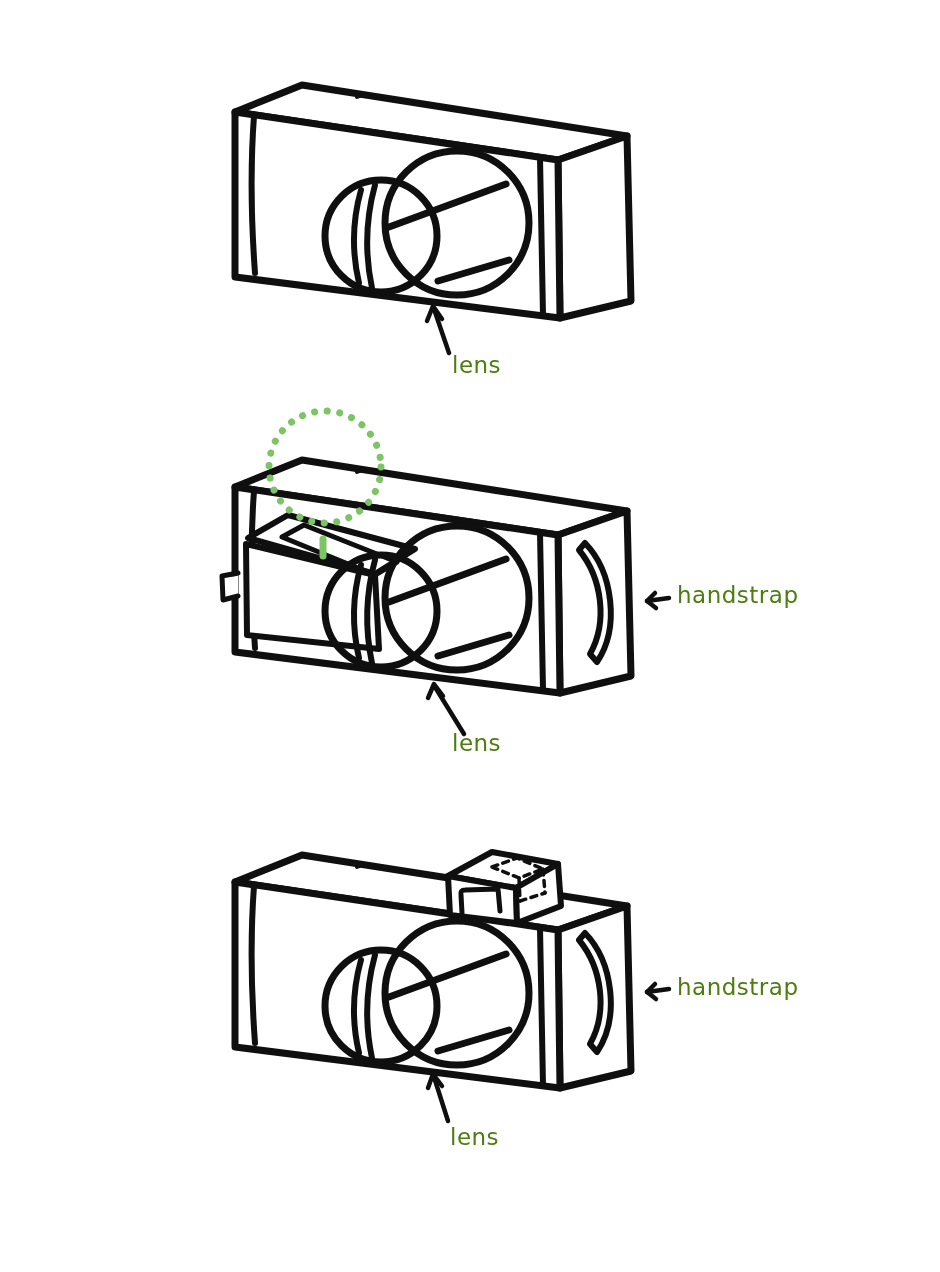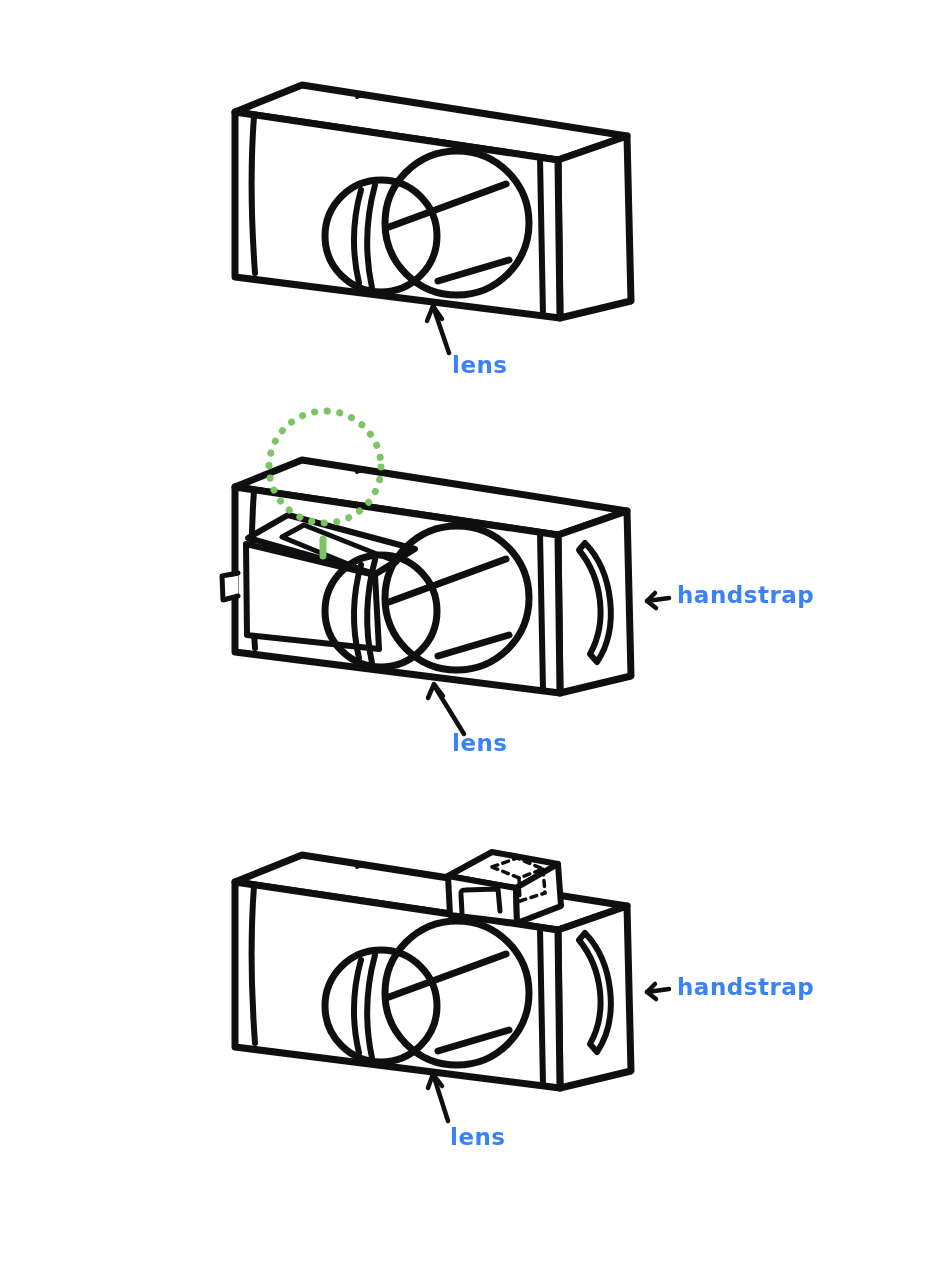--- a/index.html
+++ b/index.html
@@ -6,23 +6,23 @@
   .canvas{
     position:relative;
     width:940px;height:1272px;
     background:#ffffff;
     overflow:hidden;
     font-family:"DejaVu Sans", sans-serif;
   }
   .sketch-svg{position:absolute;left:0;top:0;}
   .hand-label{
     position:absolute;
-    color:#3b82f6;
+    color:#4d7c0f;
     font-family:"DejaVu Sans", sans-serif;
-    font-weight:700;
+    font-weight:400;
     font-size:23px;
     letter-spacing:0.5px;
     white-space:nowrap;
     user-select:none;
   }
 </style>
 </head>
 <body>
 
 <div class="canvas">

